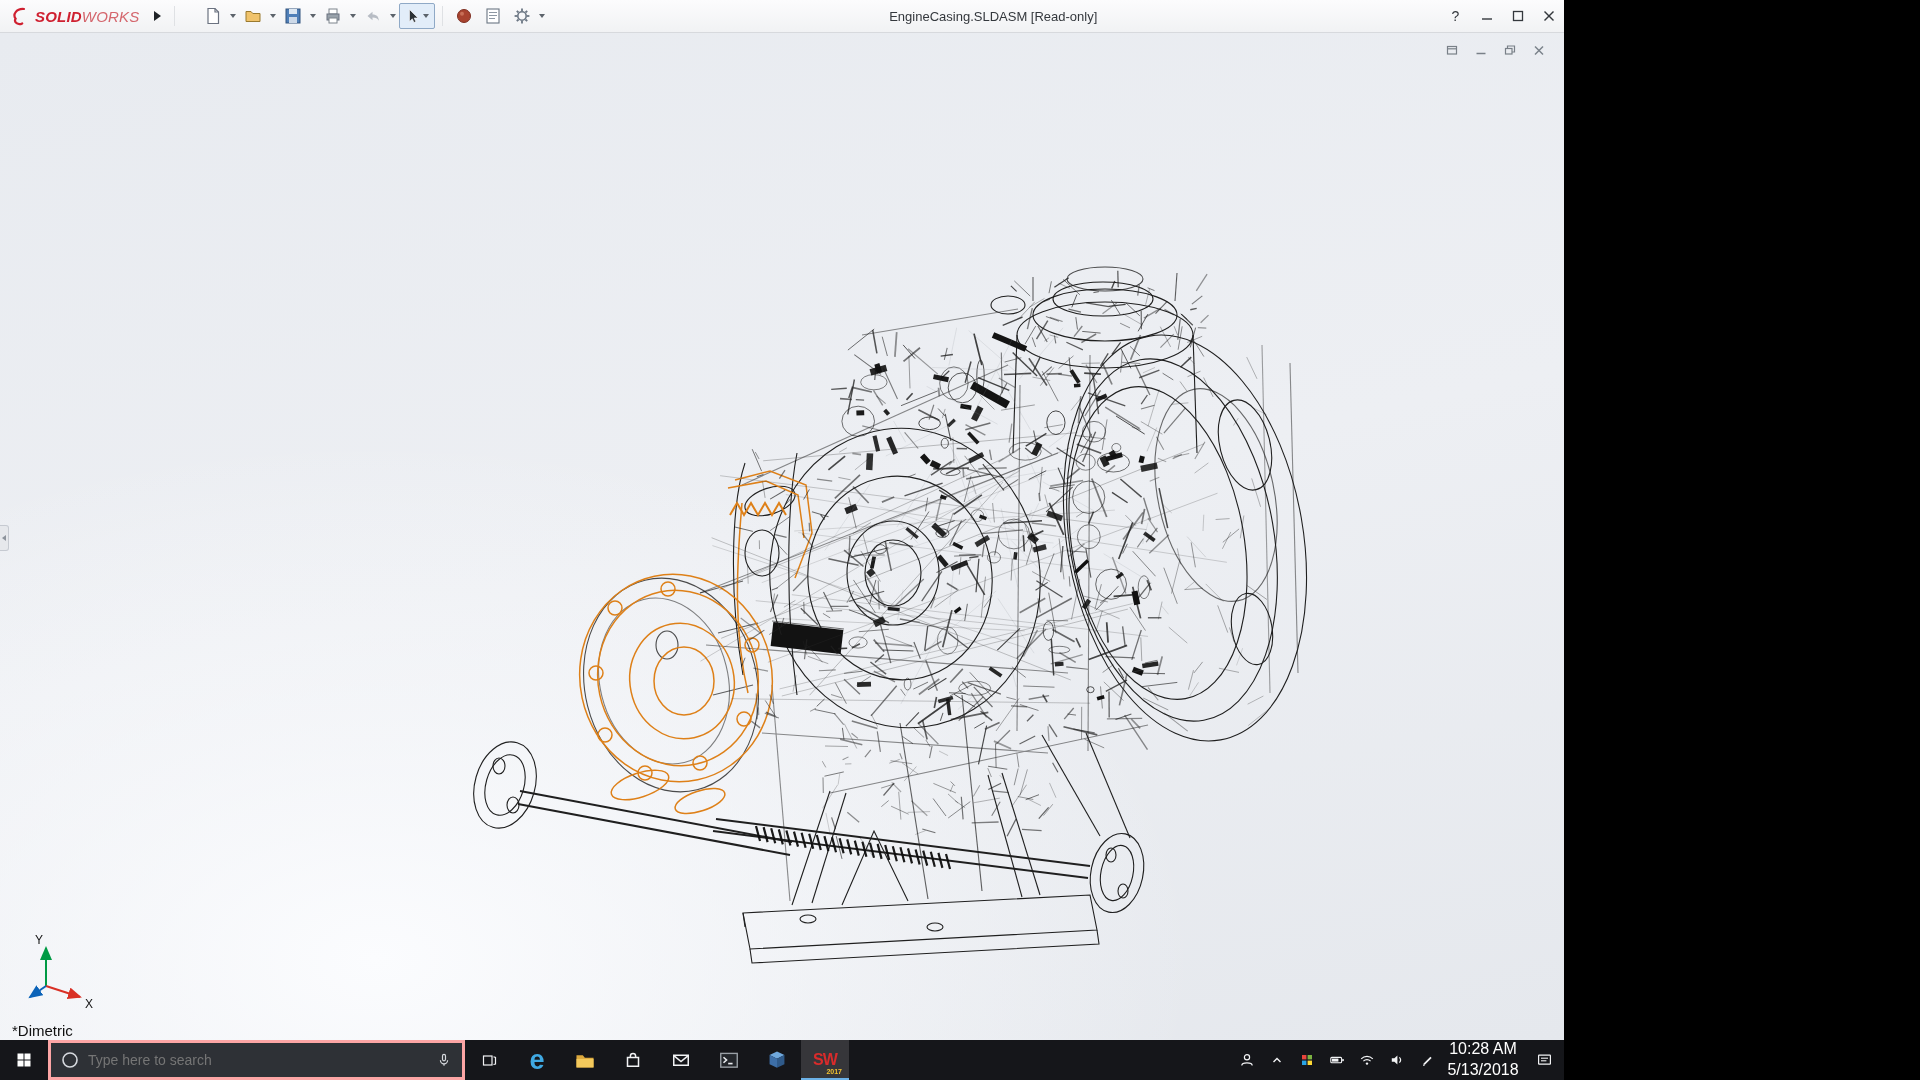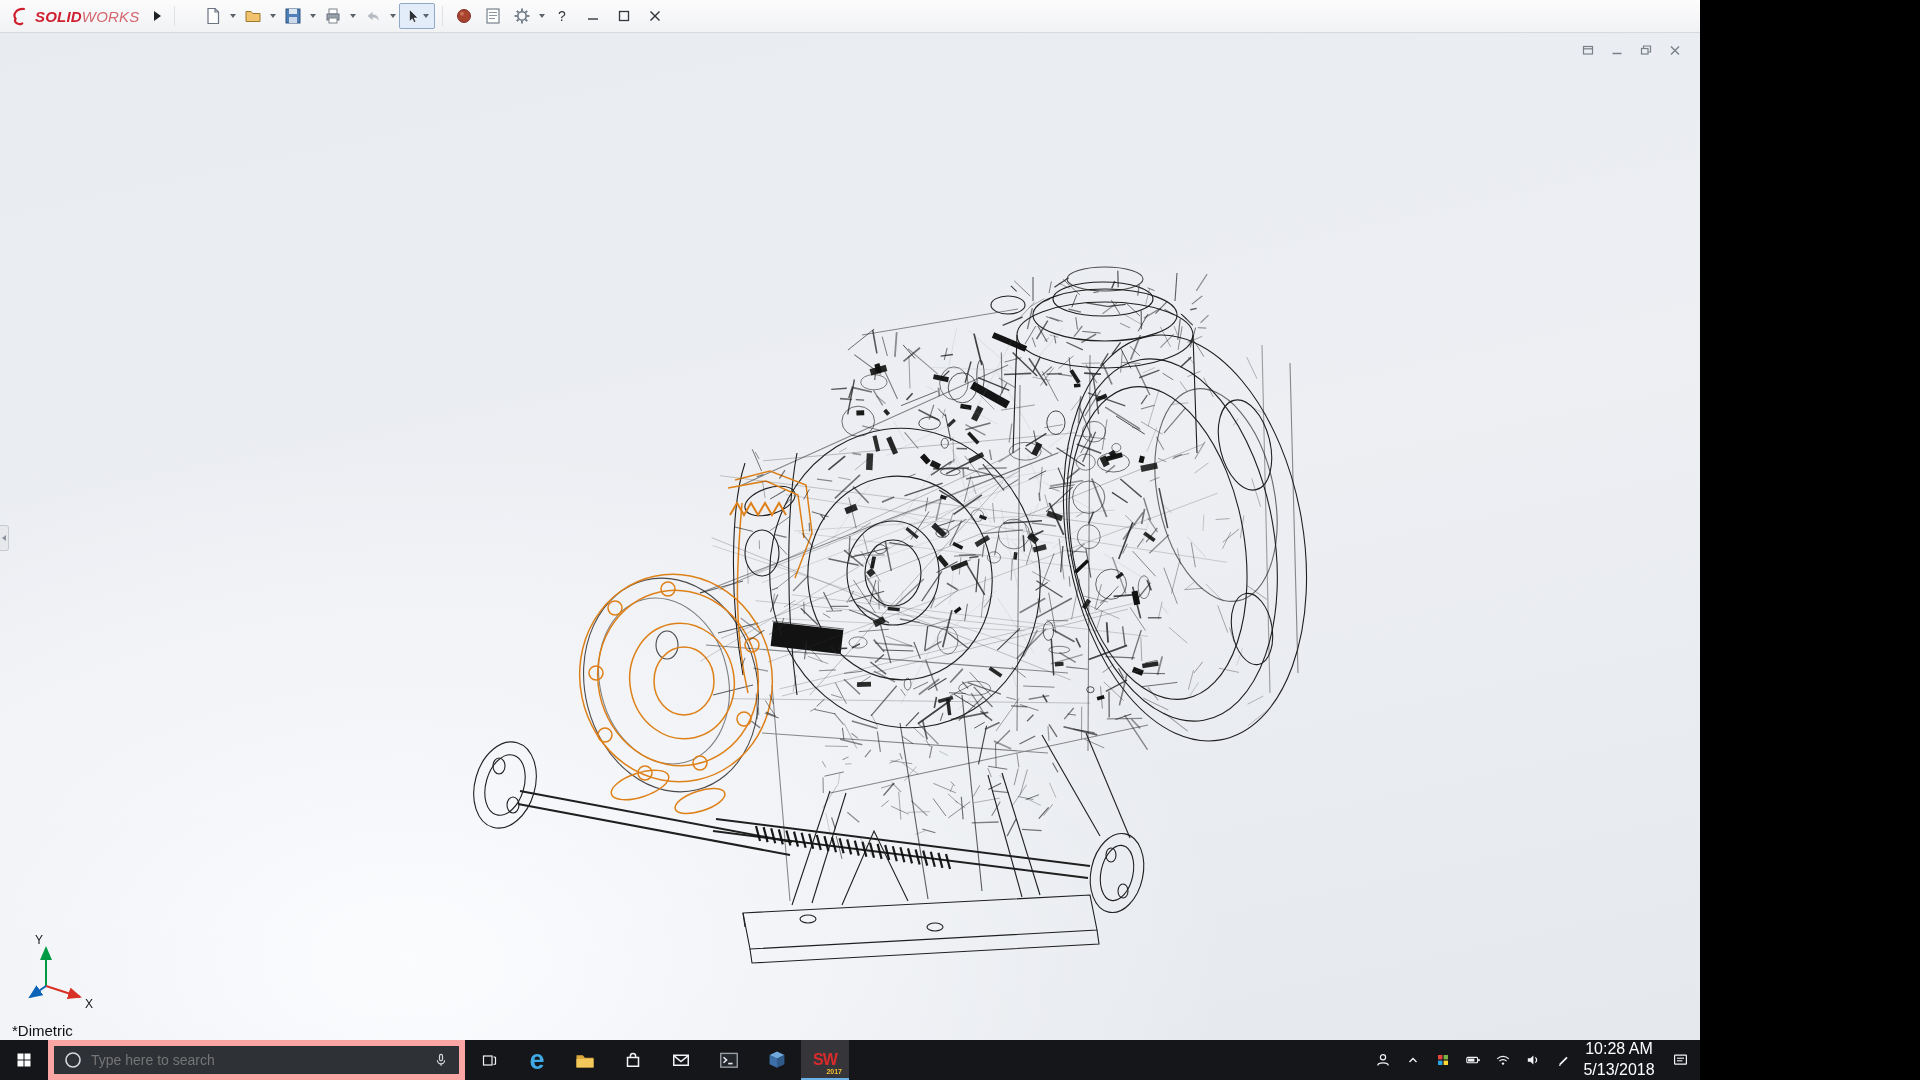--- a/index.html
+++ b/index.html
@@ -1,18 +1,18 @@
 <!DOCTYPE html>
 <html><head>
 <meta charset="utf-8">
 <style>
   *{margin:0;padding:0;box-sizing:border-box}
   html,body{width:1920px;height:1080px;overflow:hidden}
   body{font-family:"Liberation Sans",sans-serif;cursor:default;background:#000}
-  .screen{position:relative;width:1700px;height:1080px;background:#fff}
+  .screen{position:relative;width:1564px;height:1080px;background:#fff}
 
   
   .titlebar{position:absolute;top:0;left:0;right:0;height:33px;background:linear-gradient(#fcfcfd,#f1f2f4);
     border-bottom:1px solid #d7d9dd;display:flex;align-items:center;padding-left:10px;z-index:10}
   .brand{display:flex;align-items:center;gap:5px}
   .brand-text{font-size:15px;font-weight:700;font-style:italic;color:#cf2030;letter-spacing:.2px;white-space:nowrap}
   .brand-text .light{font-weight:400;color:#d4666d}
   .menu-expand{width:20px;height:20px;margin-left:8px;display:flex;align-items:center;justify-content:center}
   .menu-expand .tri{width:0;height:0;border-top:5px solid transparent;border-bottom:5px solid transparent;border-left:7px solid #1f2327}
   .tb-sep{width:1px;height:20px;background:#dfe1e4;margin:0 6px}
@@ -32,21 +32,21 @@
   .mdi{position:absolute;top:8px;right:14px;display:flex;gap:7px;z-index:5}
   .mdibtn{width:22px;height:17px;display:flex;align-items:center;justify-content:center}
   .triad{position:absolute;left:16px;bottom:26px;width:84px;height:84px}
   .view-label{position:absolute;left:12px;bottom:1px;font-size:15px;color:#101010;font-weight:400}
   .panel-handle{position:absolute;left:0;top:492px;width:9px;height:26px;background:#e6e8ec;border:1px solid #c6cad1;border-left:none;border-radius:0 3px 3px 0;display:flex;align-items:center;justify-content:center}
   .panel-handle .nub{width:0;height:0;border-top:3px solid transparent;border-bottom:3px solid transparent;border-right:4px solid #8d939c}
 
   
   .taskbar{position:absolute;left:0;right:0;bottom:0;height:40px;background:#15161a;display:flex;align-items:stretch;z-index:20}
   .tbarbtn{width:48px;display:flex;align-items:center;justify-content:center;flex:none}
-  .search{width:417px;flex:none;background:#2e3136;border:6px solid #fca5a5;display:flex;align-items:center;gap:9px;padding:0 10px}
+  .search{width:417px;flex:none;background:#2e3136;border:3px solid #fca5a5;display:flex;align-items:center;gap:9px;padding:0 10px}
   .search input{flex:1;background:transparent;border:none;outline:none;color:#c8ccd2;font-size:14px;font-family:"Liberation Sans",sans-serif}
   .apps{display:flex;align-items:stretch}
   .app{width:48px;display:flex;align-items:center;justify-content:center;position:relative;flex:none}
   .app.active{background:rgba(255,255,255,.14);box-shadow:inset 0 -2px 0 #6cb2e8}
   .edge-glyph{font-size:27px;font-weight:700;color:#3fa9e3;line-height:1}
   .sw-badge{position:relative;width:30px;height:28px;display:flex;align-items:center;justify-content:center}
   .sw-text{font-size:16px;font-weight:700;color:#d92b2b;letter-spacing:-1px}
   .sw-year{position:absolute;right:-2px;bottom:-1px;font-size:7px;font-weight:700;color:#f2c230}
   .tray{margin-left:auto;display:flex;align-items:center}
   .tray-btn{width:30px;height:40px;display:flex;align-items:center;justify-content:center;flex:none}
@@ -138,20 +138,21 @@
             <line x1="4.8" y1="4.8" x2="6.5" y2="6.5"></line>
               <line x1="13.5" y1="13.5" x2="15.2" y2="15.2"></line>
             <line x1="15.2" y1="4.8" x2="13.5" y2="6.5"></line>
               <line x1="6.5" y1="13.5" x2="4.8" y2="15.2"></line>
           </g>
         </svg>
       </div>
         <span class="dd"></span>
     </div>
 
+    <div class="doc-title">EngineCasing.SLDASM [Read-only]</div>
 
     <div class="winctl">
       <div class="winbtn">
           <span>?</span>
         </div>
       <div class="winbtn">
         <svg class="icon" width="12" height="12" viewBox="0 0 12 12">
             <line x1="1" y1="9" x2="11" y2="9" stroke="#34383d" stroke-width="1.4"></line>
           </svg>
       </div>

